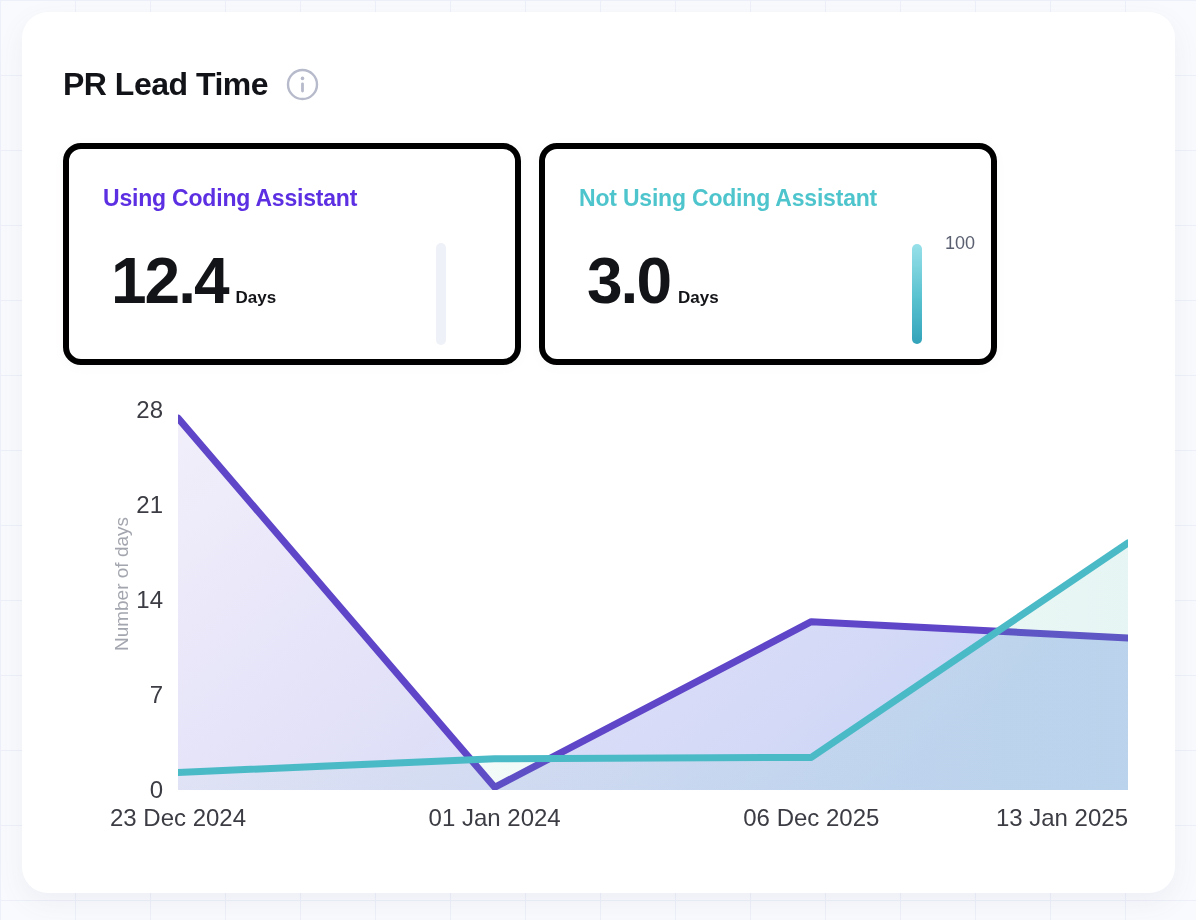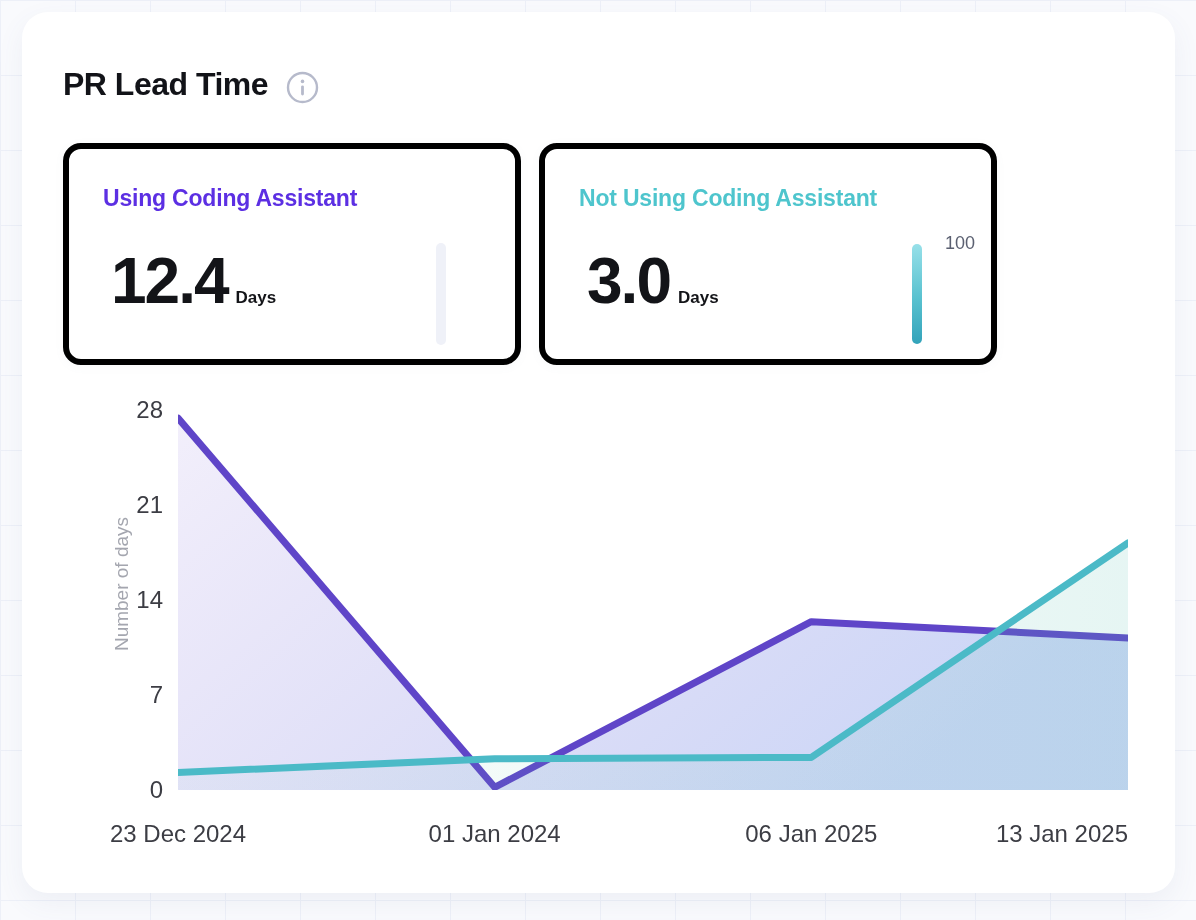--- a/index.html
+++ b/index.html
@@ -9,21 +9,21 @@
     background-color:#f9fafd;
     background-image:linear-gradient(#edf0f8 1px,transparent 1px),
                      linear-gradient(90deg,#edf0f8 1px,transparent 1px);
     background-size:75px 75px;
   }
   .main-card{
     position:absolute;left:22px;top:12px;width:1153px;height:881px;
     background:#ffffff;border-radius:26px;
     box-shadow:0 10px 28px rgba(90,100,140,0.07);
   }
-  .card-header{position:absolute;left:41px;top:52px;display:flex;align-items:flex-end;gap:18px;}
+  .card-header{position:absolute;left:41px;top:52px;display:flex;align-items:center;gap:18px;}
   .page-title{margin:0;font-size:32px;font-weight:700;color:#121318;letter-spacing:-0.5px;line-height:40px;}
   .info-btn{width:33px;height:33px;display:inline-flex;align-items:center;justify-content:center;cursor:pointer;}
 
   .stats{position:absolute;left:41px;top:131px;display:flex;gap:18px;}
   .stat{
     position:relative;width:446px;height:210px;background:#fff;
     border:6px solid #000000;border-radius:18px;
     box-shadow:0 2px 10px rgba(120,130,160,0.05);
   }
   .stat-label{position:absolute;left:34px;top:36px;font-size:23px;font-weight:700;letter-spacing:-0.2px;}
@@ -36,21 +36,21 @@
   .bar-label{position:absolute;right:16px;top:84px;font-size:18px;color:#5b6071;}
 
   .ytick{position:absolute;left:21px;width:120px;text-align:right;font-size:24px;color:#3c3d44;line-height:28px;}
   .ytick.t28{top:384px}.ytick.t21{top:479px}.ytick.t14{top:574px}.ytick.t7{top:669px}.ytick.t0{top:764px}
   .y-axis-title{
     position:absolute;left:20px;top:561px;width:160px;text-align:center;
     font-size:19px;color:#a4a6af;transform:rotate(-90deg);
   }
   .plot{position:absolute;left:156px;top:398px;width:950px;height:380px;}
   .xticks{position:absolute;left:156px;top:792px;width:950px;height:32px;font-size:24px;color:#3c3d44;}
-  .xticks span{position:absolute;white-space:nowrap;margin-top:16px;}
+  .xticks span{position:absolute;white-space:nowrap;}
   .xticks .x0{left:0;transform:translateX(-50%);}
   .xticks .x1{left:33.333%;transform:translateX(-50%);}
   .xticks .x2{left:66.667%;transform:translateX(-50%);}
   .xticks .x3{left:100%;transform:translateX(-100%);}
 </style>
 </head>
 <body>
 
 <div class="main-card">
 
@@ -110,18 +110,18 @@
       </defs>
       <path id="area0" fill="url(#gradPurple)" d="M0.0,8.1L316.7,377.3L633.3,211.7L950.0,228.0L950,380L0,380Z"></path>
       <path id="line0" fill="none" stroke-width="7" stroke-linecap="round" stroke-linejoin="round" d="M0.0,8.1L316.7,377.3L633.3,211.7L950.0,228.0" stroke="#5f45c8"></path>
       <path id="area1" fill="url(#gradTeal)" d="M0.0,362.4L316.7,348.8L633.3,347.4L950.0,133.0L950,380L0,380Z"></path>
       <path id="line1" fill="none" stroke-width="7" stroke-linecap="round" stroke-linejoin="round" d="M0.0,362.4L316.7,348.8L633.3,347.4L950.0,133.0" stroke="#4bbac7"></path>
     </svg>
 
     <div class="xticks">
       <span class="x0">23 Dec 2024</span>
       <span class="x1">01 Jan 2024</span>
-      <span class="x2">06 Jan 2025</span>
+      <span class="x2">06 Dec 2025</span>
       <span class="x3">13 Jan 2025</span>
     </div>
   </div>
 
 </div>
 
 </body></html>

